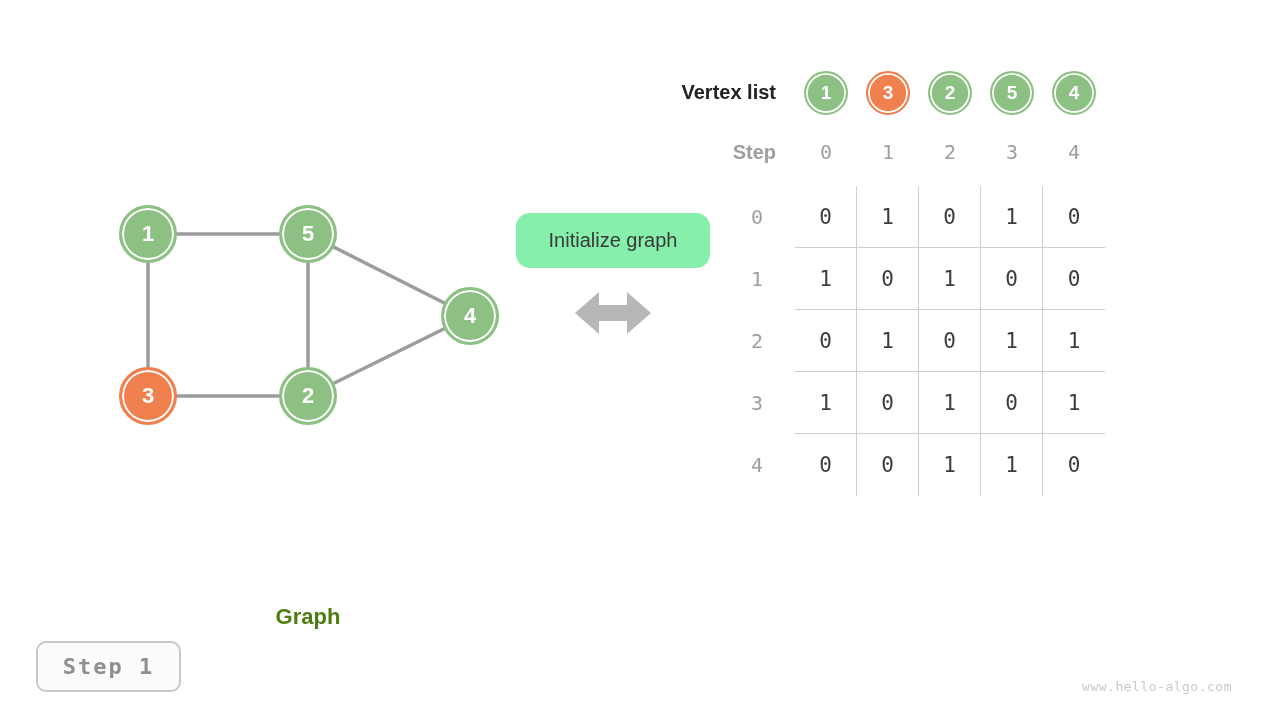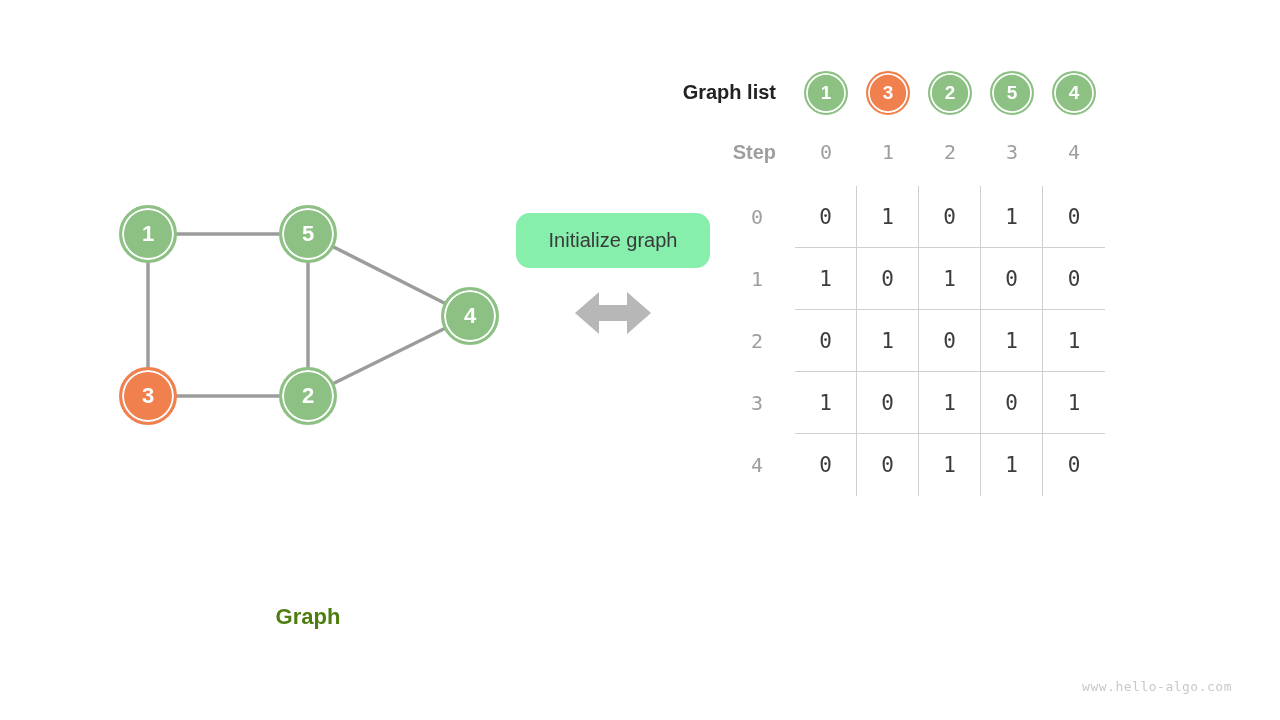--- a/index.html
+++ b/index.html
@@ -102,21 +102,21 @@
       <div class="gnode" style="left: 470px; top: 316px; background: rgb(141, 193, 132); border-color: rgb(141, 193, 132);">4</div>
       <div class="gnode" style="left: 148px; top: 396px; background: rgb(240, 129, 79); border-color: rgb(240, 129, 79);">3</div>
       <div class="gnode" style="left: 308px; top: 396px; background: rgb(141, 193, 132); border-color: rgb(141, 193, 132);">2</div>
     </div>
 
   <div class="pill">Initialize graph</div>
   <svg class="dbl-arrow" viewBox="0 0 76 42">
     <polygon points="0,21 24,0 24,13 52,13 52,0 76,21 52,42 52,29 24,29 24,42"></polygon>
   </svg>
 
-  <div class="vlabel">Graph list</div>
+  <div class="vlabel">Vertex list</div>
   <div class="vrow">
       <div class="vnode" style="background: rgb(141, 193, 132); border-color: rgb(141, 193, 132);">1</div>
       <div class="vnode" style="background: rgb(240, 129, 79); border-color: rgb(240, 129, 79);">3</div>
       <div class="vnode" style="background: rgb(141, 193, 132); border-color: rgb(141, 193, 132);">2</div>
       <div class="vnode" style="background: rgb(141, 193, 132); border-color: rgb(141, 193, 132);">5</div>
       <div class="vnode" style="background: rgb(141, 193, 132); border-color: rgb(141, 193, 132);">4</div>
     </div>
 
   <div class="ilabel">Step</div>
   <div class="irow">
@@ -157,14 +157,15 @@
       <div class="mcell">1</div>
       <div class="mcell">0</div>
       <div class="mcell">0</div>
       <div class="mcell">1</div>
       <div class="mcell">1</div>
       <div class="mcell">0</div>
     </div>
 
   <div class="caption cap-graph">Graph</div>
 
+  <div class="step">Step 1</div>
   <div class="watermark">www.hello-algo.com</div>
 </div>
 
 </body></html>

